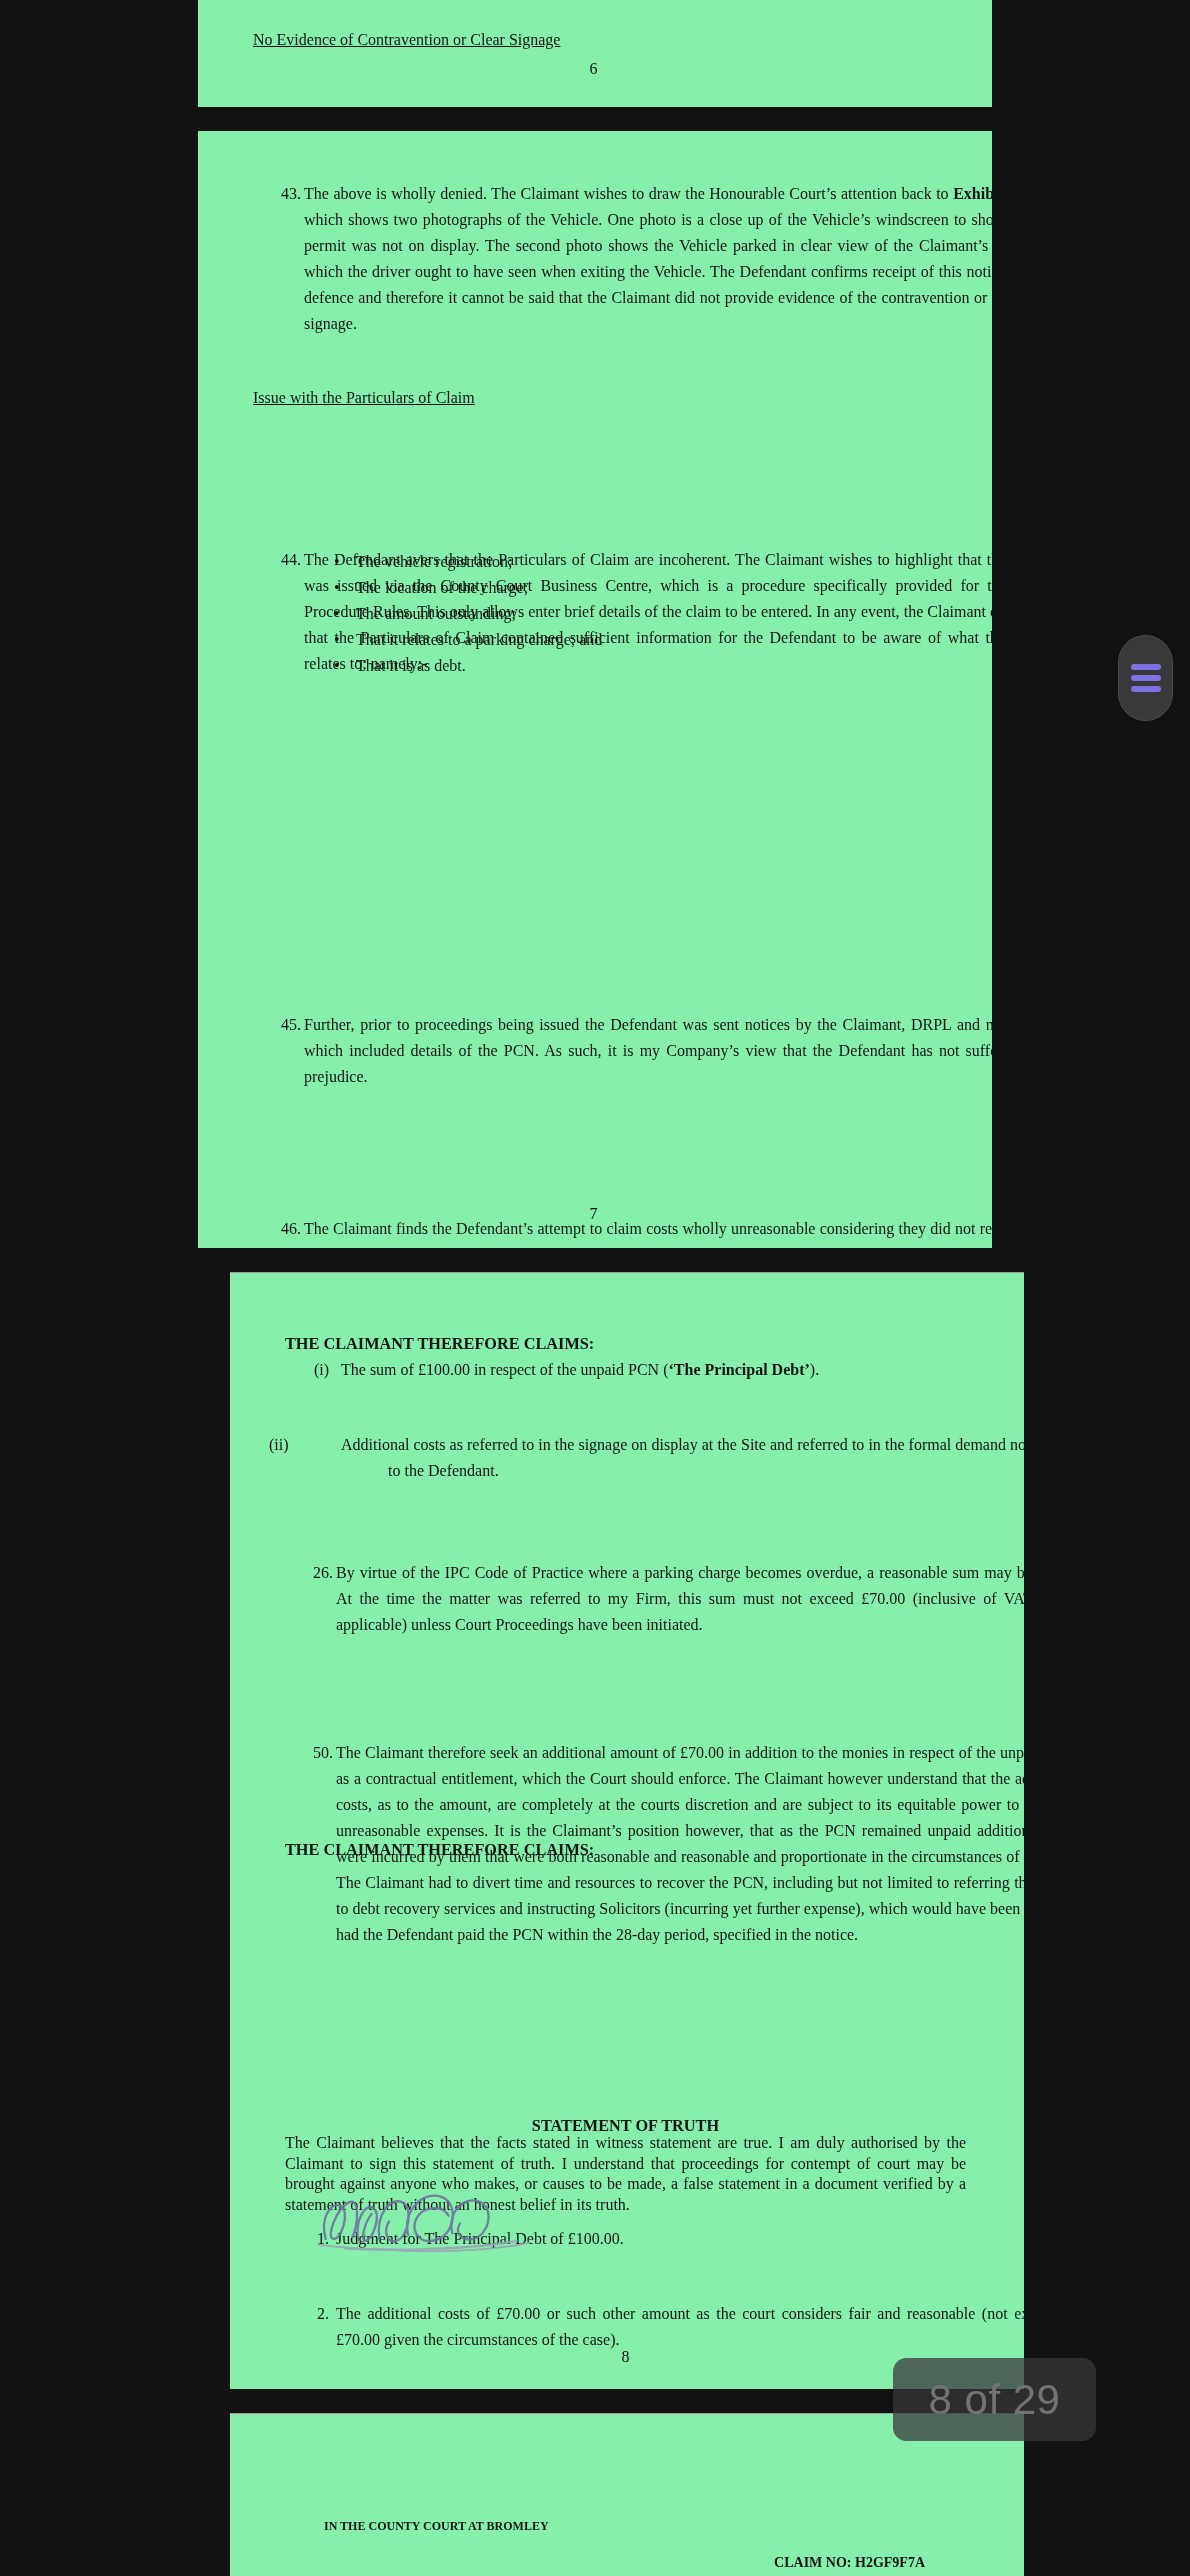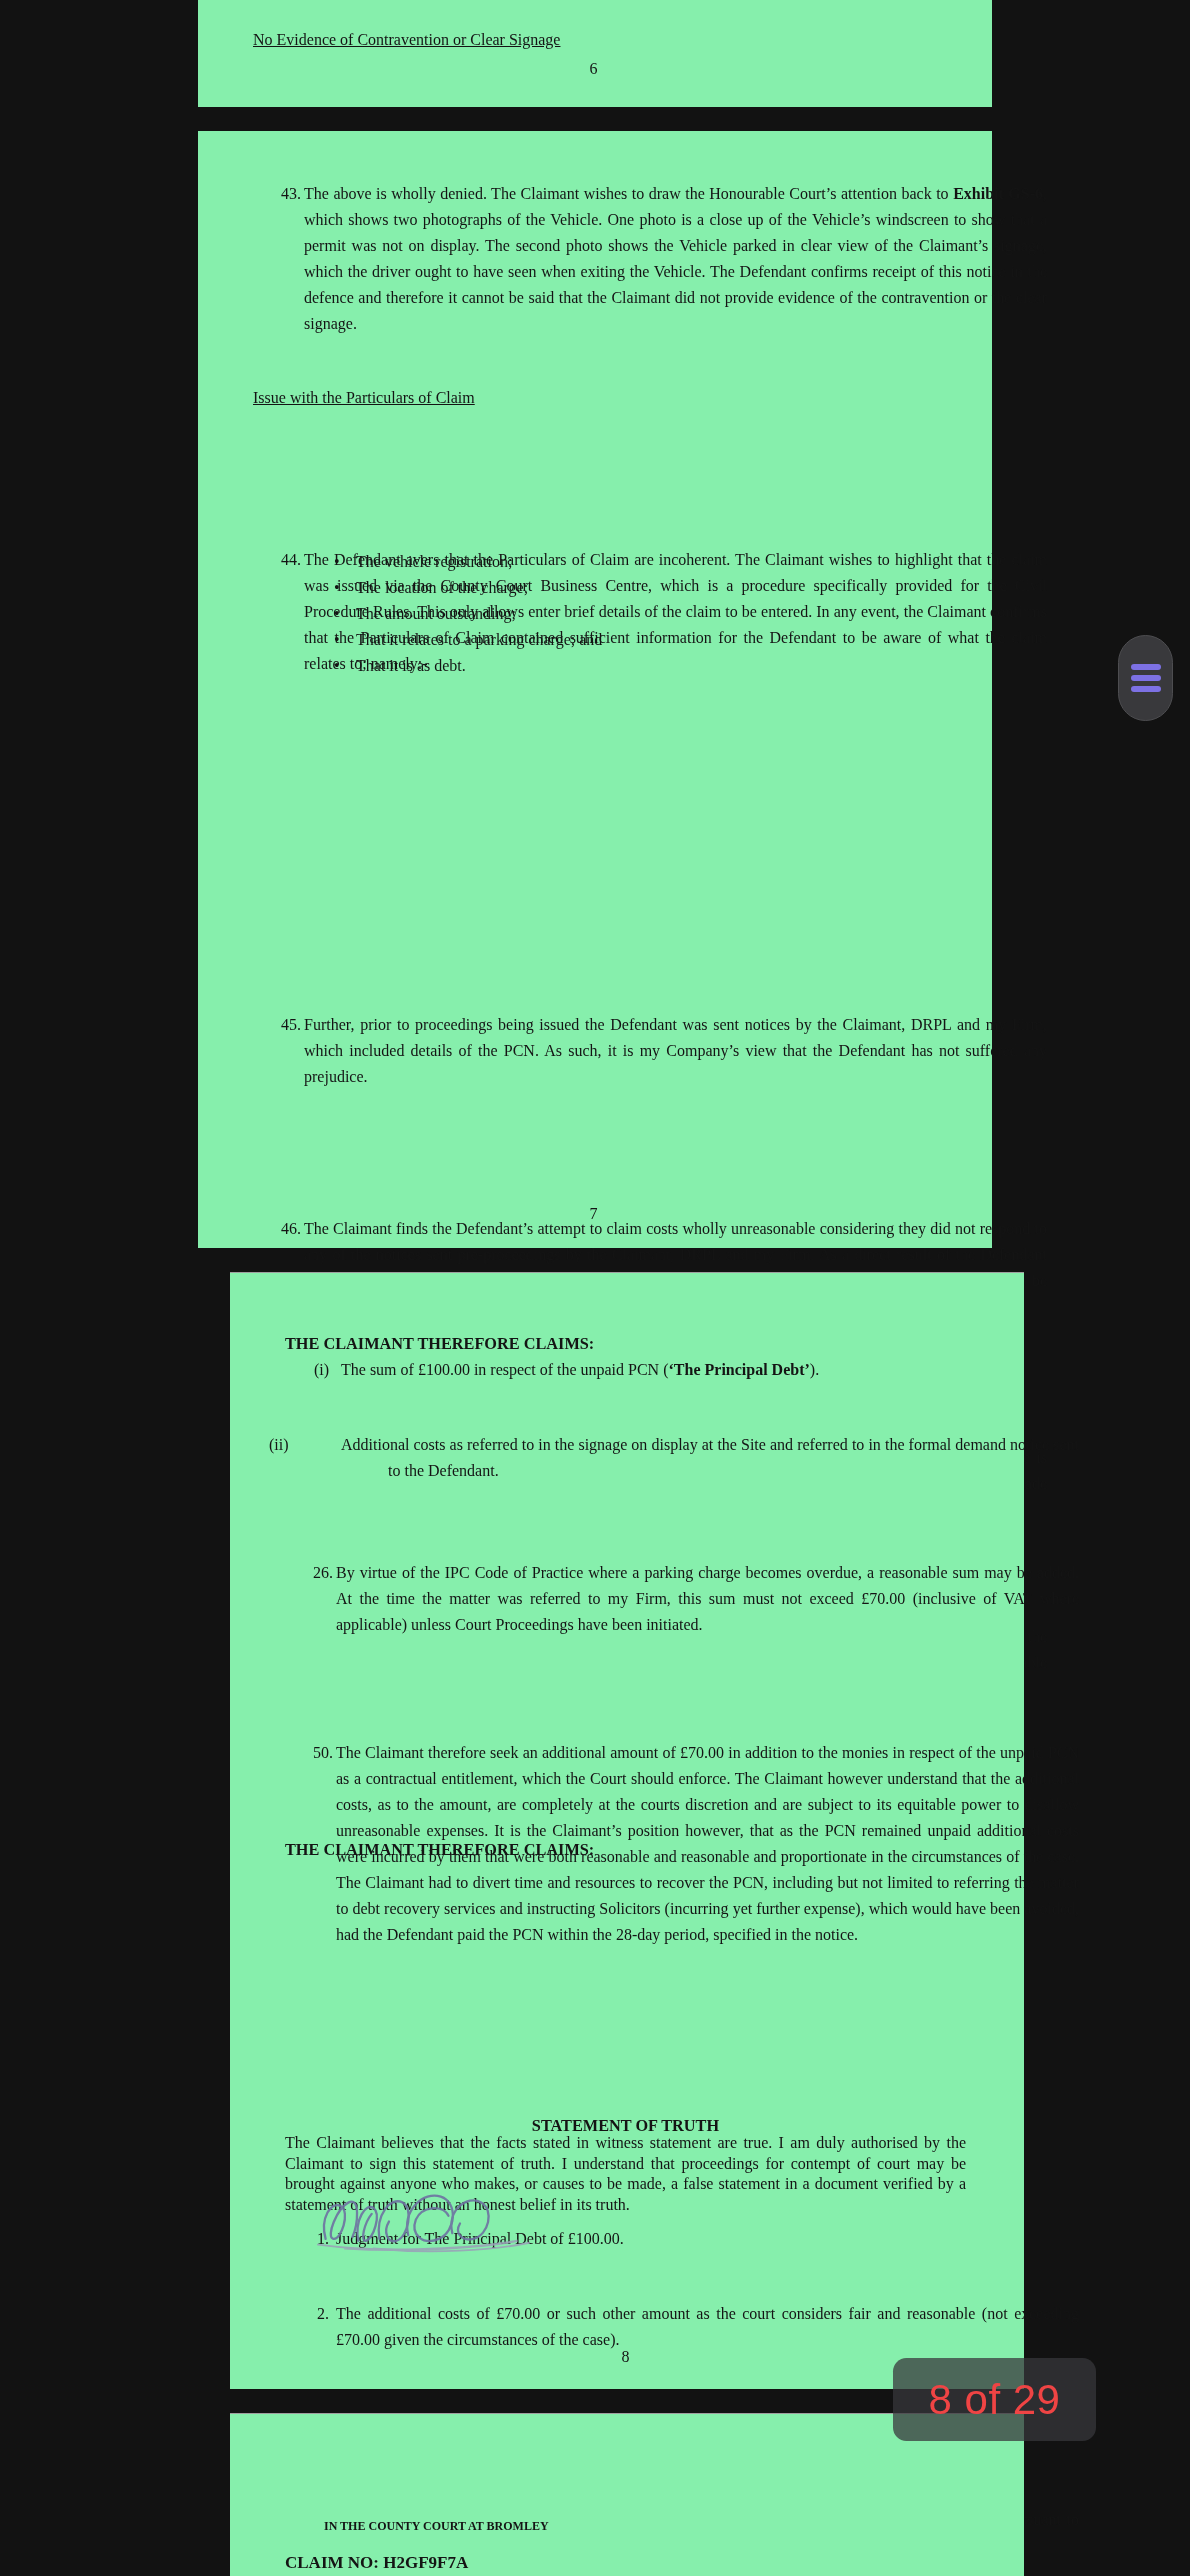--- a/index.html
+++ b/index.html
@@ -66,21 +66,21 @@
   }
   .page-indicator {
     position: absolute;
     left: 893px; top: 2358px;
     width: 203px; height: 83px;
     background: rgba(55, 55, 60, 0.74);
     border-radius: 13.4px;
     display: flex; align-items: center; justify-content: center;
     font-family: "Liberation Sans", sans-serif;
     font-size: 42px;
-    color: #ef4444;
+    color: #737373;
     letter-spacing: 0.5px;
   }
 </style>
 </head>
 <body>
 
 <div class="page" id="pageA" style="top:0; height:107px;">
   <div class="abs uhead" style="top:27px;">No Evidence of Contravention or Clear Signage</div>
   <div class="abs pagenum" style="top:56px;">6</div>
 </div>
@@ -176,21 +176,21 @@
       <path d="M2,62 C60,70 150,68 210,58 C170,66 90,70 30,66"></path>
       <path d="M60,66 C120,72 185,68 222,60"></path>
     </g>
   </svg>
 
   <div class="abs pagenum" style="top:1071px;">8</div>
 </div>
 
 <div class="page page-edge" id="pageD" style="top:2413px; height:163px;">
   <div style="position:absolute; left:94px; right:68px; top:99px; font-weight:bold; font-size:12px;">IN THE COUNTY COURT AT BROMLEY</div>
-  <div style="position:absolute; left:55px; right:99px; top:136px; font-weight:bold; font-size:17px; text-align:left;">CLAIM NO: H2GF9F7A</div>
+  <div style="position:absolute; left:55px; right:99px; top:136px; font-weight:bold; font-size:14px; text-align:right;">CLAIM NO: H2GF9F7A</div>
 </div>
 
 <div class="menu-fab">
   <span style="display:contents;">
     <span class="menu-bar"></span>
     <span class="menu-bar"></span>
     <span class="menu-bar"></span>
   </span>
 </div>
 

